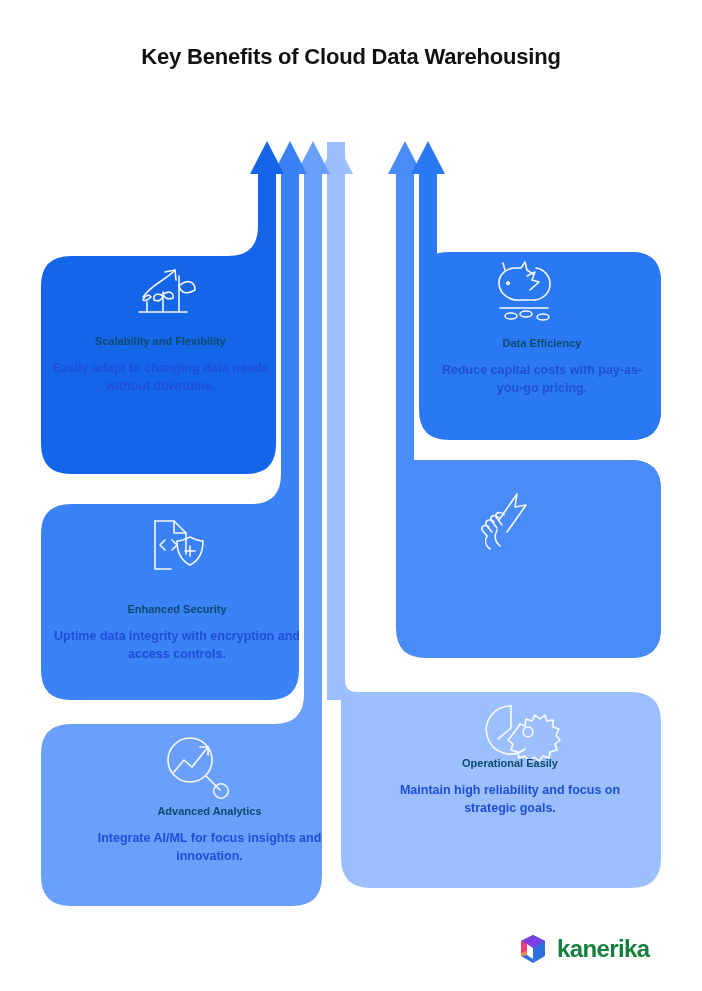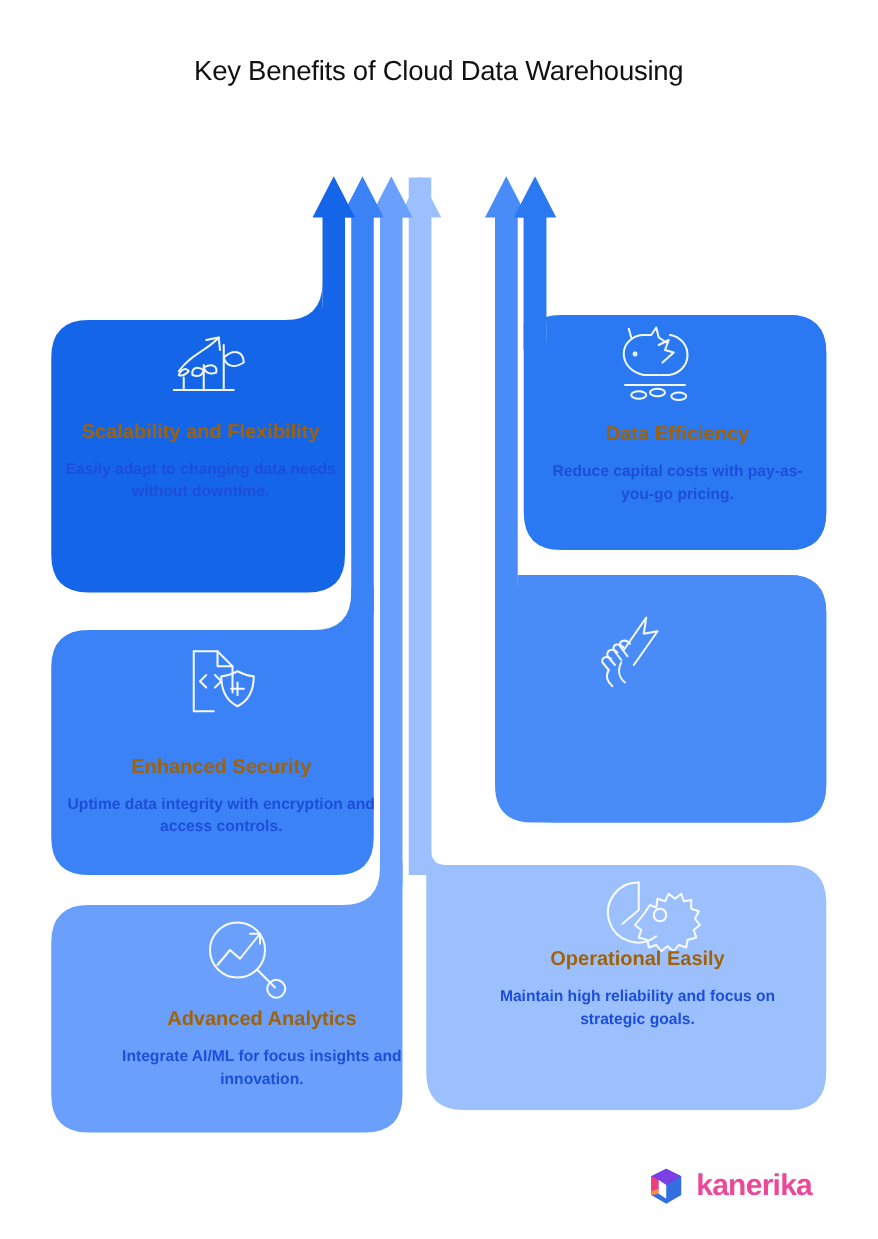--- a/index.html
+++ b/index.html
@@ -8,50 +8,50 @@
     background:#ffffff;
     font-family:"Liberation Sans", sans-serif;
     overflow:hidden;
   }
   #stage { position:relative; width:702px; height:991px; background:#fff; }
 
   
   .title {
     position:absolute; left:0; top:44px; width:702px;
     text-align:center;
-    font-size:22px; font-weight:normal; color:#111111;
+    font-size:22px; font-weight:bold; color:#111111;
     letter-spacing:-0.2px;
   }
 
   
   #flow { position:absolute; left:0; top:0; width:702px; height:991px; }
 
   
   .card-text {
     position:absolute;
     text-align:center;
     color:#ffffff;
     pointer-events:auto;
   }
   .card-title {
-    font-size:16px; font-weight:bold; line-height:1.45;
-    color:#a16207;
+    font-size:11px; font-weight:bold; line-height:1.45;
+    color:#0c4a6e;
   }
   .card-desc {
     font-size:12.5px; font-weight:bold; line-height:1.45;
     color:#1d4ed8; margin-top:9px;
   }
 
   
   .logo {
     position:absolute; left:518px; top:933px;
     display:flex; align-items:center; gap:9px;
   }
   .logo-text {
-    font-size:24px; font-weight:bold; color:#ec4899; letter-spacing:-0.6px;
+    font-size:24px; font-weight:bold; color:#15803d; letter-spacing:-0.6px;
   }
 </style>
 </head>
 <body>
 
 <div id="stage">
 
   <div class="title">Key Benefits of Cloud Data Warehousing</div>
 
   <svg id="flow" viewBox="0 0 702 991">

